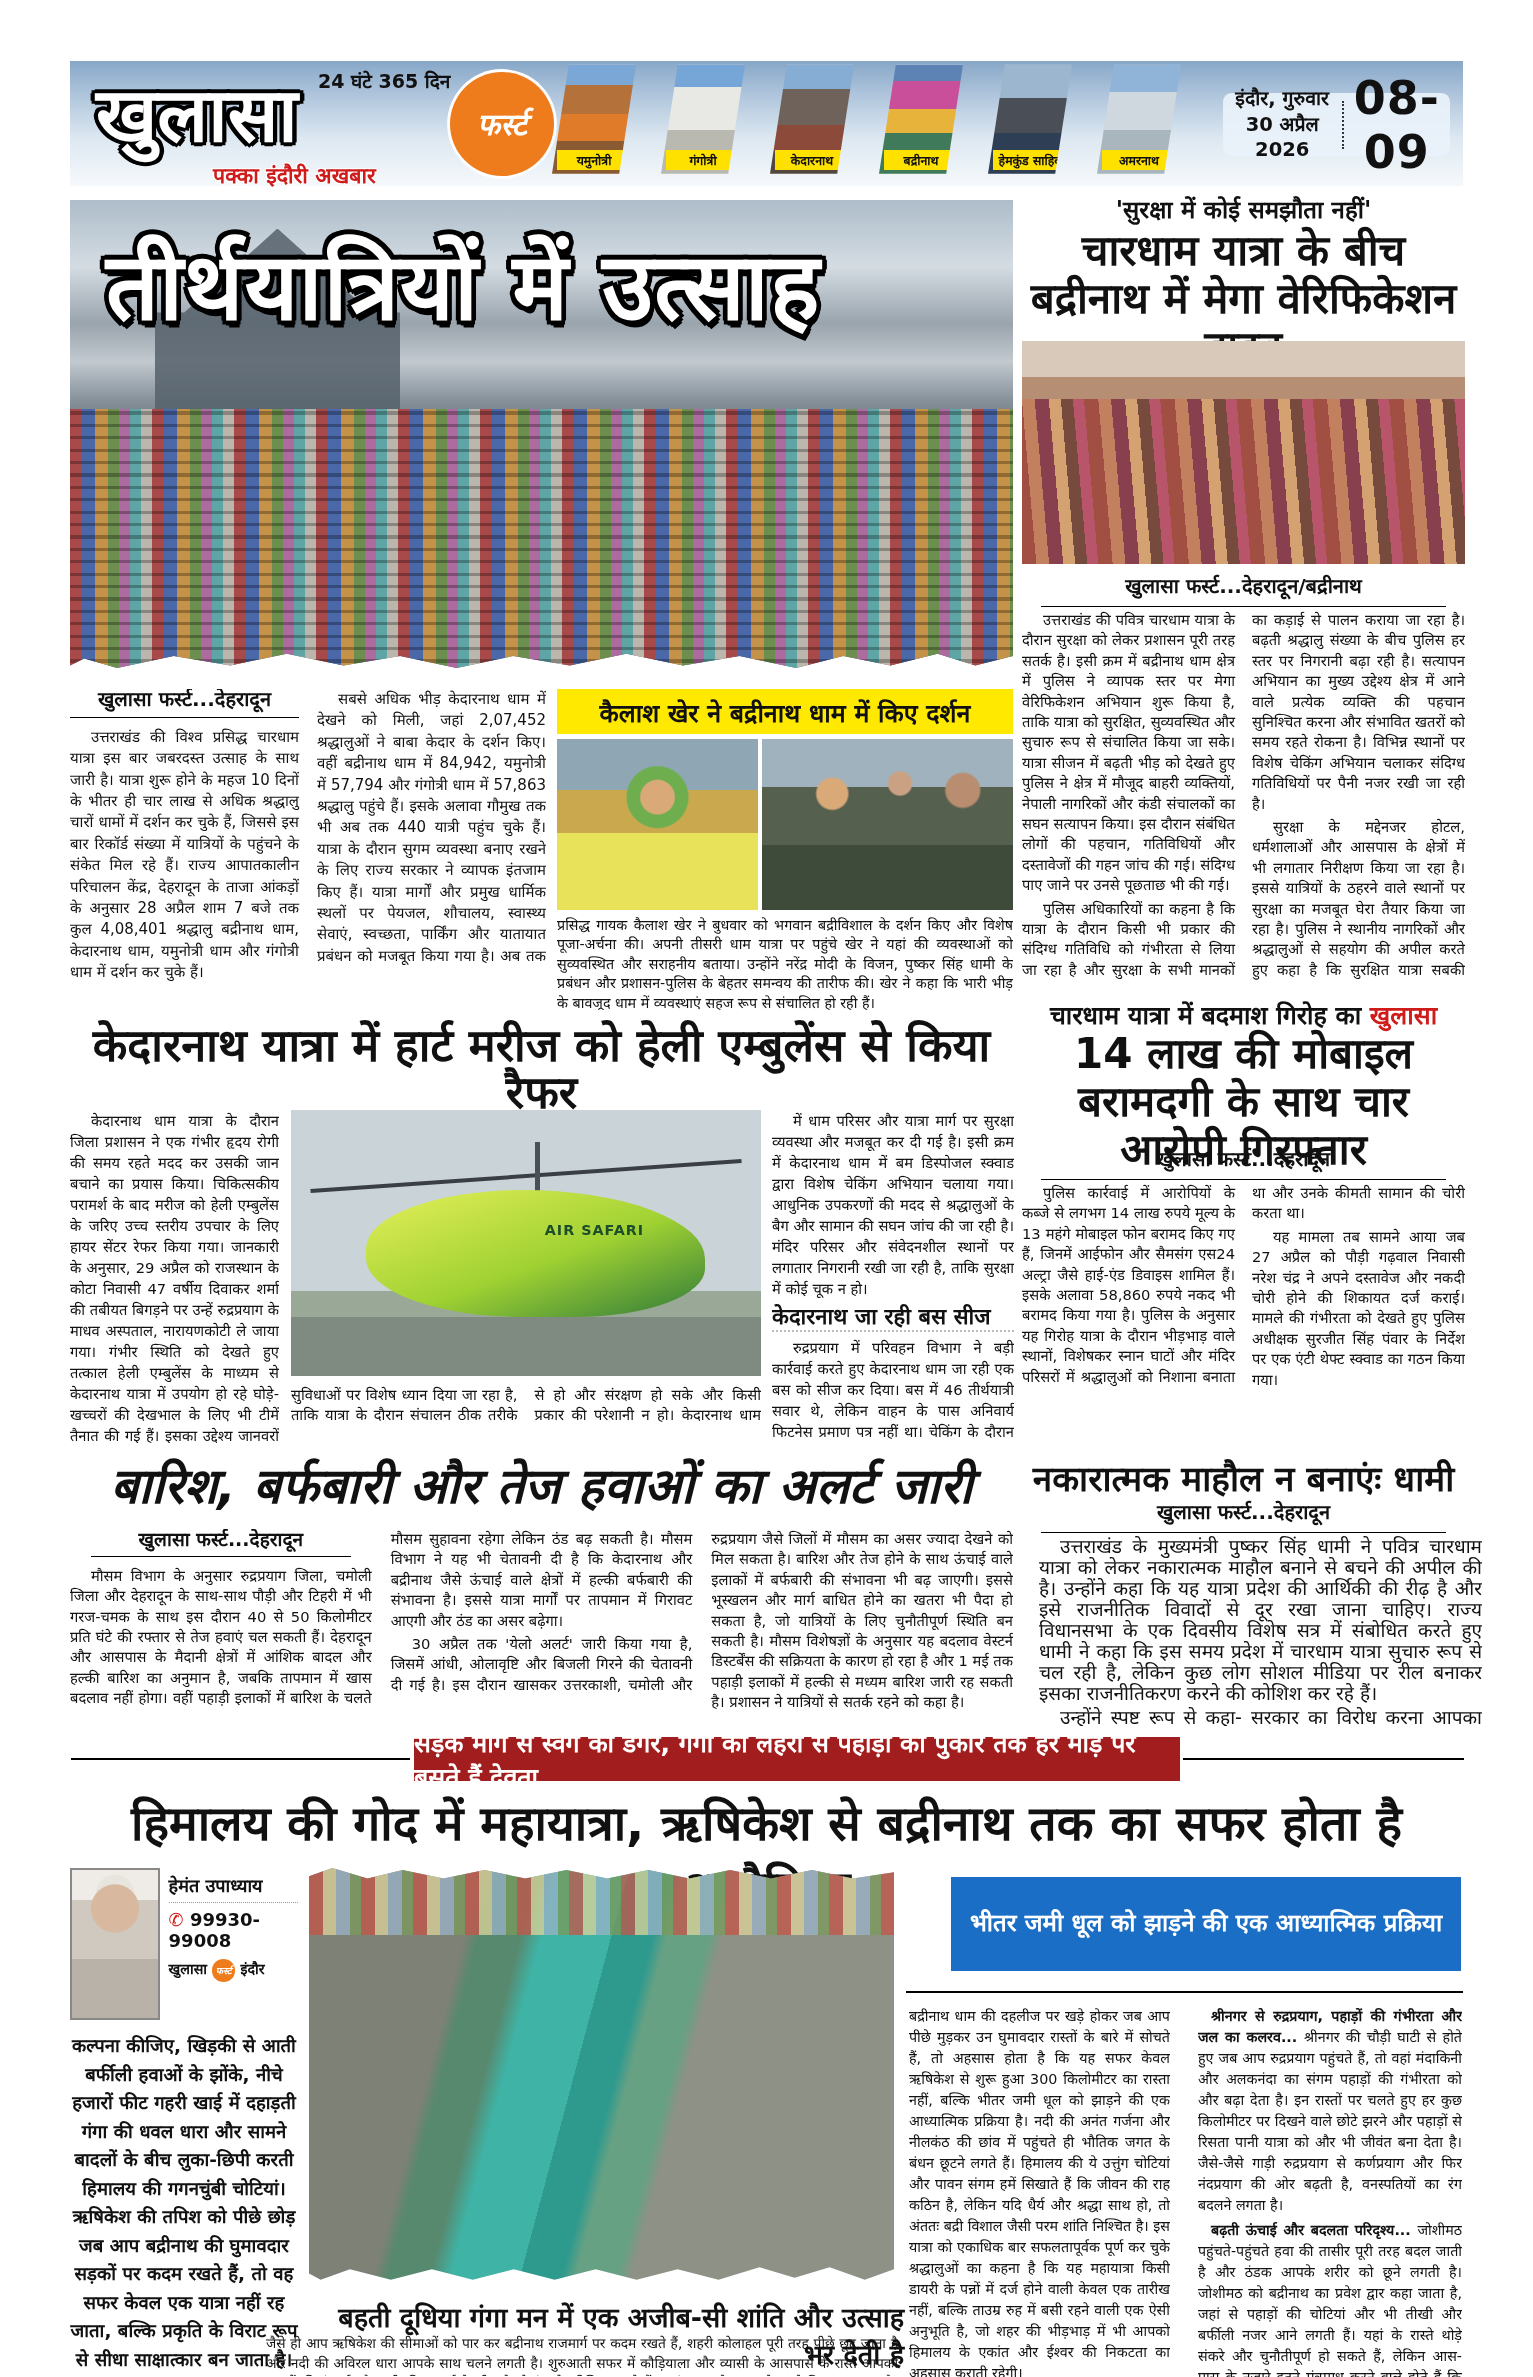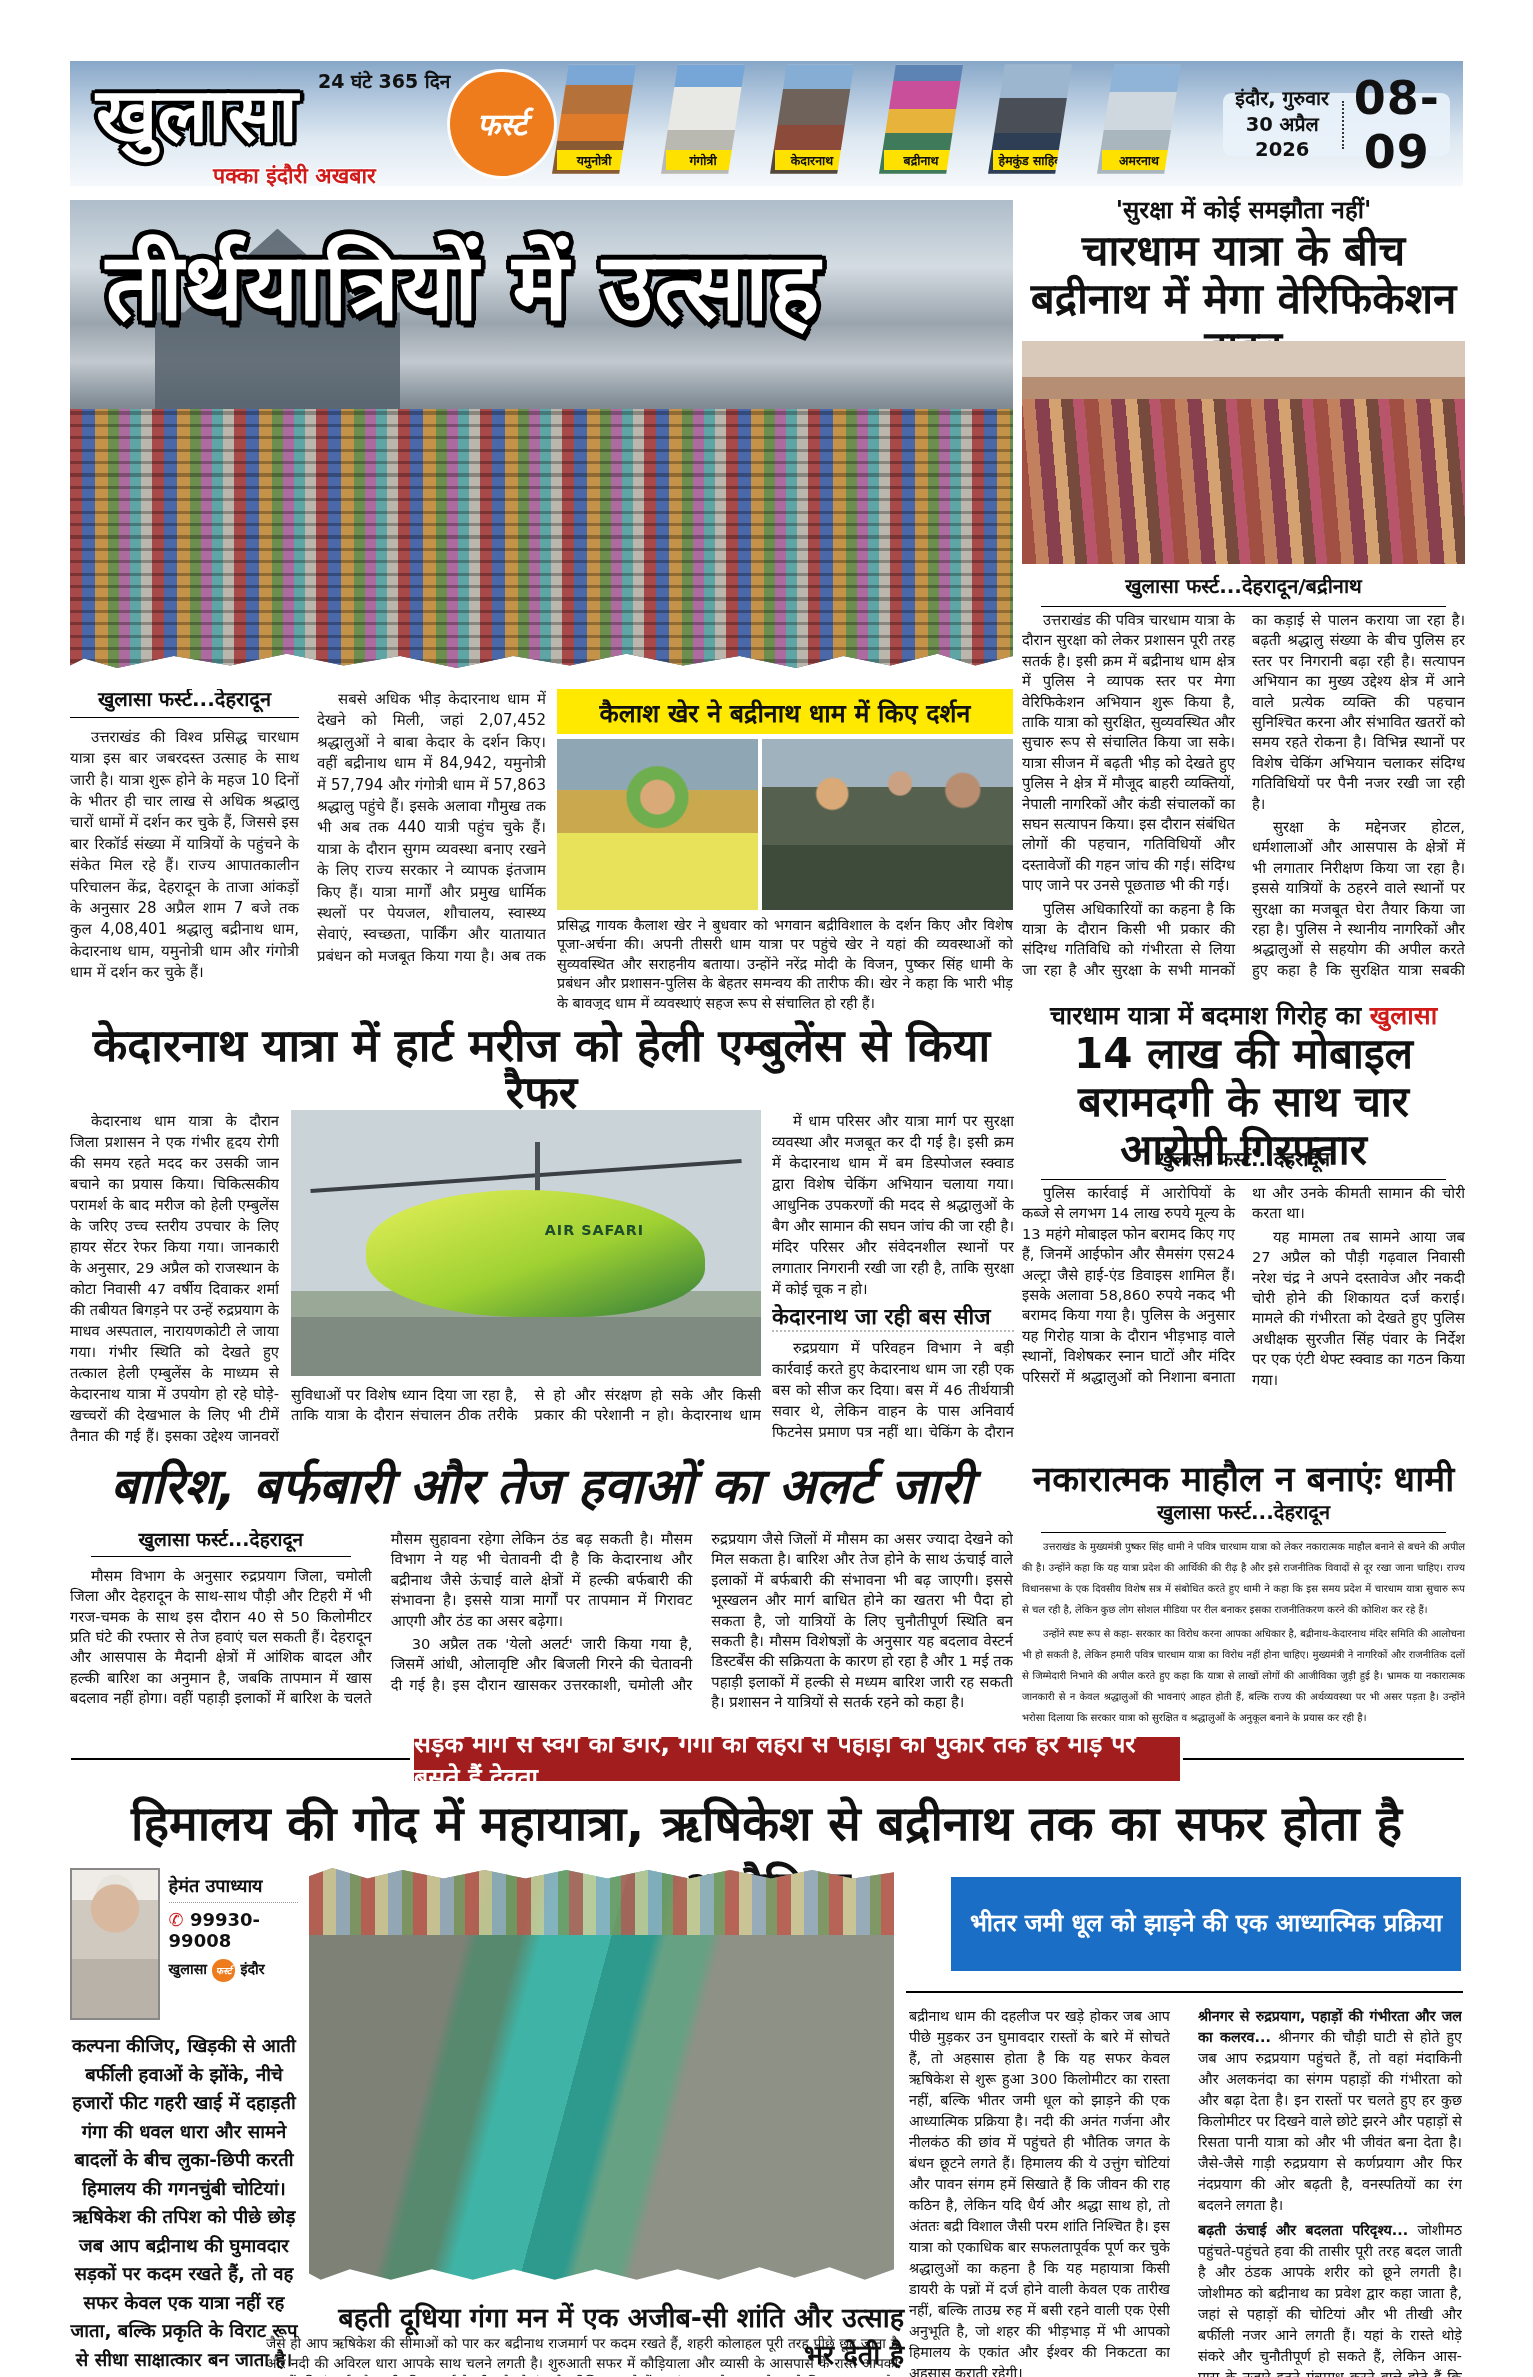--- a/index.html
+++ b/index.html
@@ -103,22 +103,22 @@
   .r-text{position:absolute;left:0;width:100%;overflow:hidden;column-count:2;column-gap:17px;
     font-size:14.7px;line-height:20.4px;text-align:justify;}
   .r-t1{top:421px;height:377px;}
   .theft-kicker{position:absolute;left:0;top:808px;width:100%;text-align:center;font-size:25px;font-weight:900;}
   .theft-kicker .red{color:#d01b1b;}
   .theft-headline{position:absolute;left:0;top:841px;width:100%;text-align:center;font-size:42px;font-weight:900;line-height:1.14;}
   .theft-byline{position:absolute;left:19px;top:956px;width:405px;}
   .r-t2{top:994px;height:270px;}
   .dhami-headline{position:absolute;left:0;top:1265px;width:100%;text-align:center;font-size:35px;font-weight:900;}
   .dhami-byline{position:absolute;left:19px;top:1309px;width:405px;}
-  .dhami-text{position:absolute;left:0;top:1347px;width:100%;height:190px;overflow:hidden;
-    font-size:10px;line-height:21px;text-align:justify;}
+  .dhami-text{position:absolute;left:17px;top:1347px;width:100%;height:190px;overflow:hidden;
+    font-size:19px;line-height:21px;text-align:justify;}
   .dhami-text p{margin:0 0 2.9px;text-indent:21px;}
   
   .band-rule{position:absolute;top:1758px;height:1.9px;background:#000;}
   .band-rule.l{left:71px;width:339px;}
   .band-rule.r{left:1183px;width:281px;}
   .band{position:absolute;left:414px;top:1737px;width:766px;height:44px;background:#a21d1d;
     display:flex;align-items:center;justify-content:center;color:#fff;font-size:25px;font-weight:800;}
   .f-headline{position:absolute;left:70px;top:1789px;width:1393px;text-align:center;
     font-size:48px;font-weight:900;}
   .author{position:absolute;left:70px;top:1868px;width:228px;}
@@ -144,21 +144,21 @@
   .f-photo::before{content:"";position:absolute;left:0;top:0;width:100%;height:16%;opacity:.75;
     background:repeating-linear-gradient(90deg,#c55548 0 14.3px,#ddd49a 14.3px 27px,#9ab3c8 27px 41px,#7a9a5a 41px 52px);}
   .bluebox{position:absolute;left:951px;top:1877px;width:510px;height:94px;background:#1a6ec5;
     display:flex;align-items:center;justify-content:center;text-align:center;
     color:#fff;font-size:24px;font-weight:800;line-height:1.3;padding:0 9.5px;box-sizing:border-box;}
   .blue-rule{position:absolute;left:906px;top:1991px;width:557px;height:1.9px;background:#000;}
   .f-col{position:absolute;top:2006px;height:377px;overflow:hidden;font-size:14.3px;line-height:21px;text-align:justify;}
   .f-colA{left:909px;width:261px;}
   .f-colB{left:1198px;width:264px;}
   .f-col p{margin:0 0 3.8px;}
-  .f-col b{font-weight:900;}
+  .f-col b{font-weight:900;margin-left:13px;}
   .cap-head{position:absolute;left:314px;top:2298px;width:590px;text-align:right;
     font-size:27px;font-weight:700;}
   .cap-text{position:absolute;left:266px;top:2334px;width:632px;height:42px;overflow:hidden;
     font-size:13.8px;line-height:19.5px;text-align:justify;}
 </style>
 </head>
 <body>
 
 <div class="page">
 

